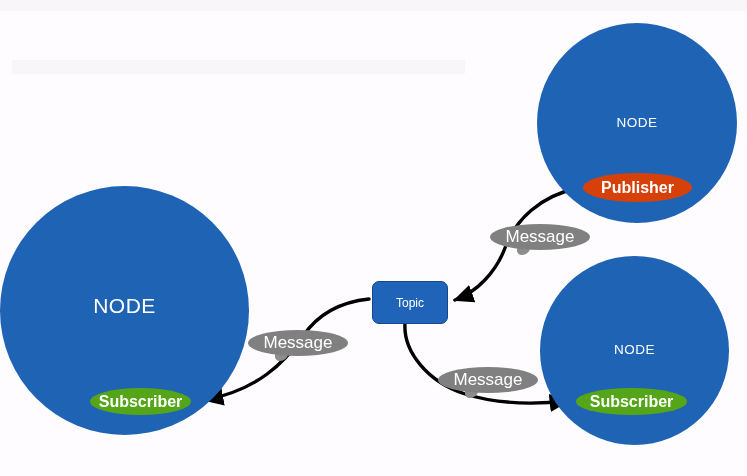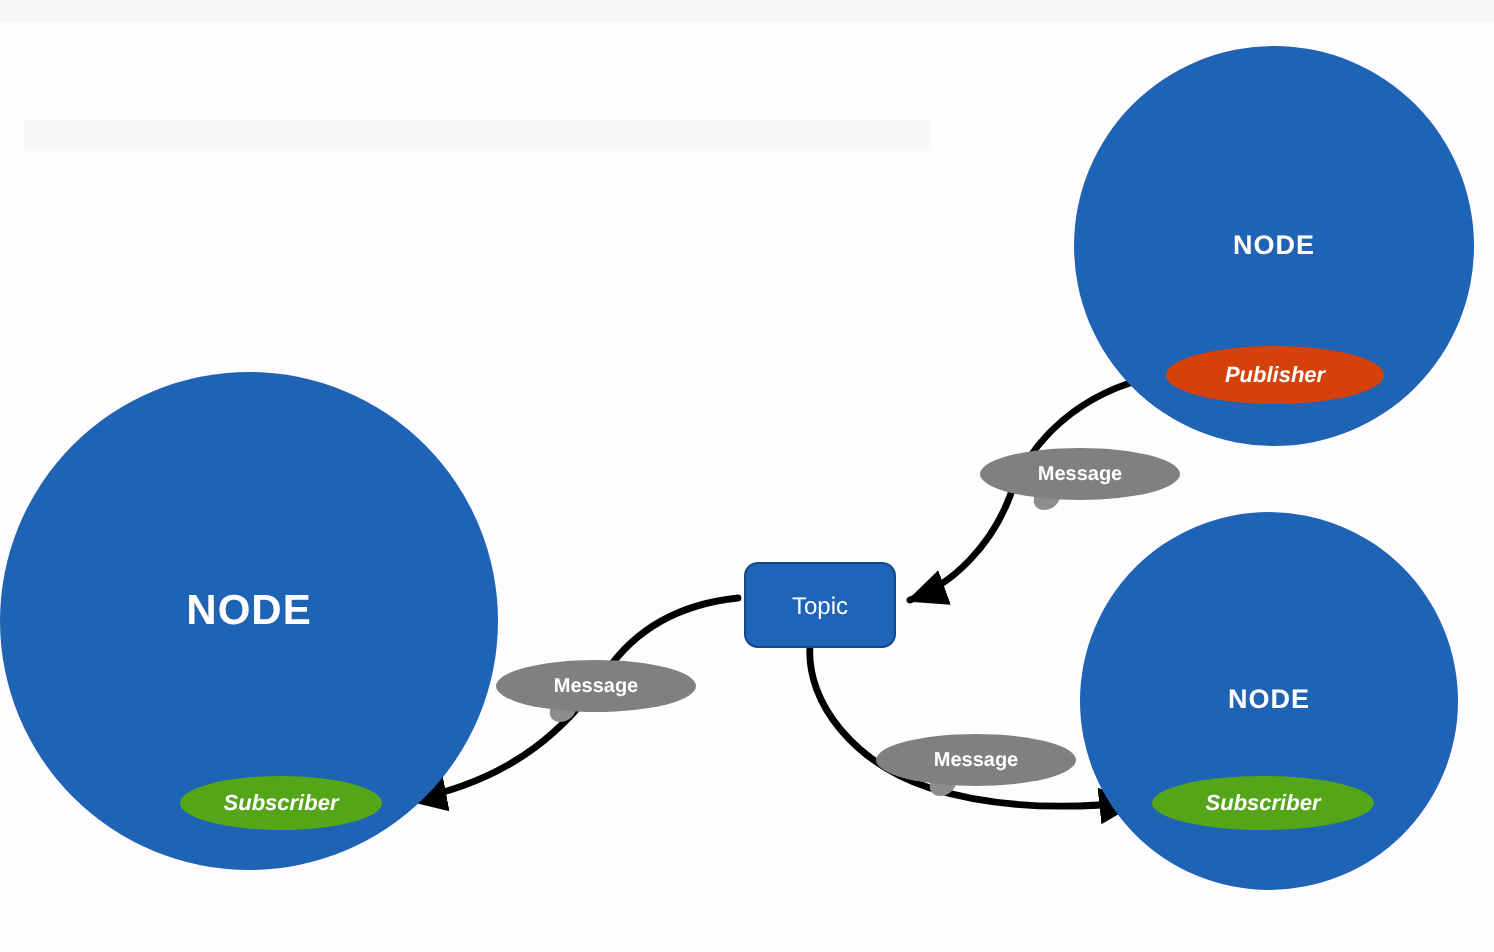--- a/index.html
+++ b/index.html
@@ -45,21 +45,21 @@
   .node-circle {
     position: absolute;
     border-radius: 50%;
     background: #1f63b4;
     display: flex;
     align-items: center;
     justify-content: center;
   }
   .node-label {
     color: #ffffff;
-    font-weight: bold;
+    font-weight: normal;
     letter-spacing: 0.5px;
     user-select: none;
   }
   .node-left {
     left: 0px;
     top: 186px;
     width: 249px;
     height: 249px;
   }
   .node-left .node-label {
@@ -87,24 +87,23 @@
     margin-top: -3px;
   }
   .port {
     position: absolute;
     border-radius: 50%;
     display: flex;
     align-items: center;
     justify-content: center;
     color: #ffffff;
     font-weight: bold;
-    font-size: 11px;
+    font-size: 16px;
     user-select: none;
     white-space: nowrap;
-    font-style: italic;
   }
   .port-publisher {
     background: #d6410a;
     left: 583px;
     top: 173px;
     width: 109px;
     height: 29px;
   }
   .port-subscriber-left {
     background: #55a518;
@@ -148,22 +147,22 @@
     width: 100px;
     height: 26px;
     background: #808080;
     border-radius: 50%;
     display: flex;
     align-items: center;
     justify-content: center;
   }
   .msg .bubble-text {
     color: #ffffff;
-    font-size: 10px;
-    font-weight: bold;
+    font-size: 17px;
+    font-weight: normal;
     user-select: none;
   }
   .msg .tail {
     position: absolute;
     left: 27px;
     top: 19px;
     width: 13px;
     height: 12px;
     background: #8d8d8d;
     border-radius: 0 0 60% 45%;

